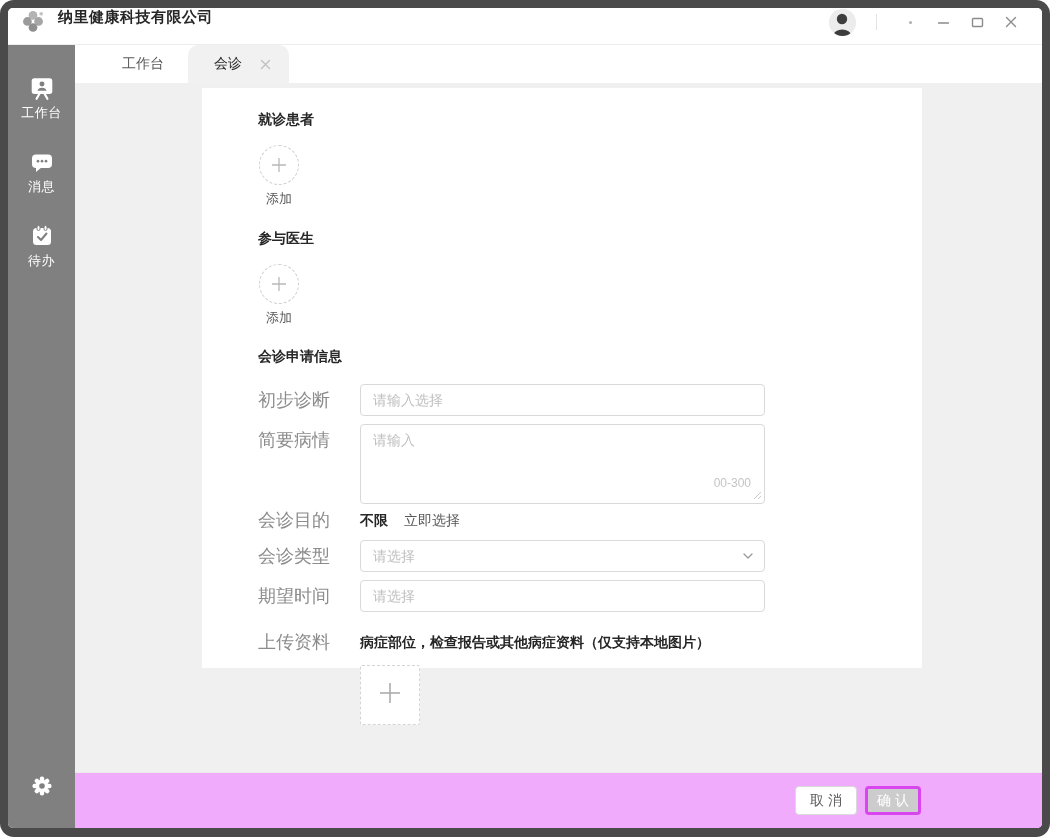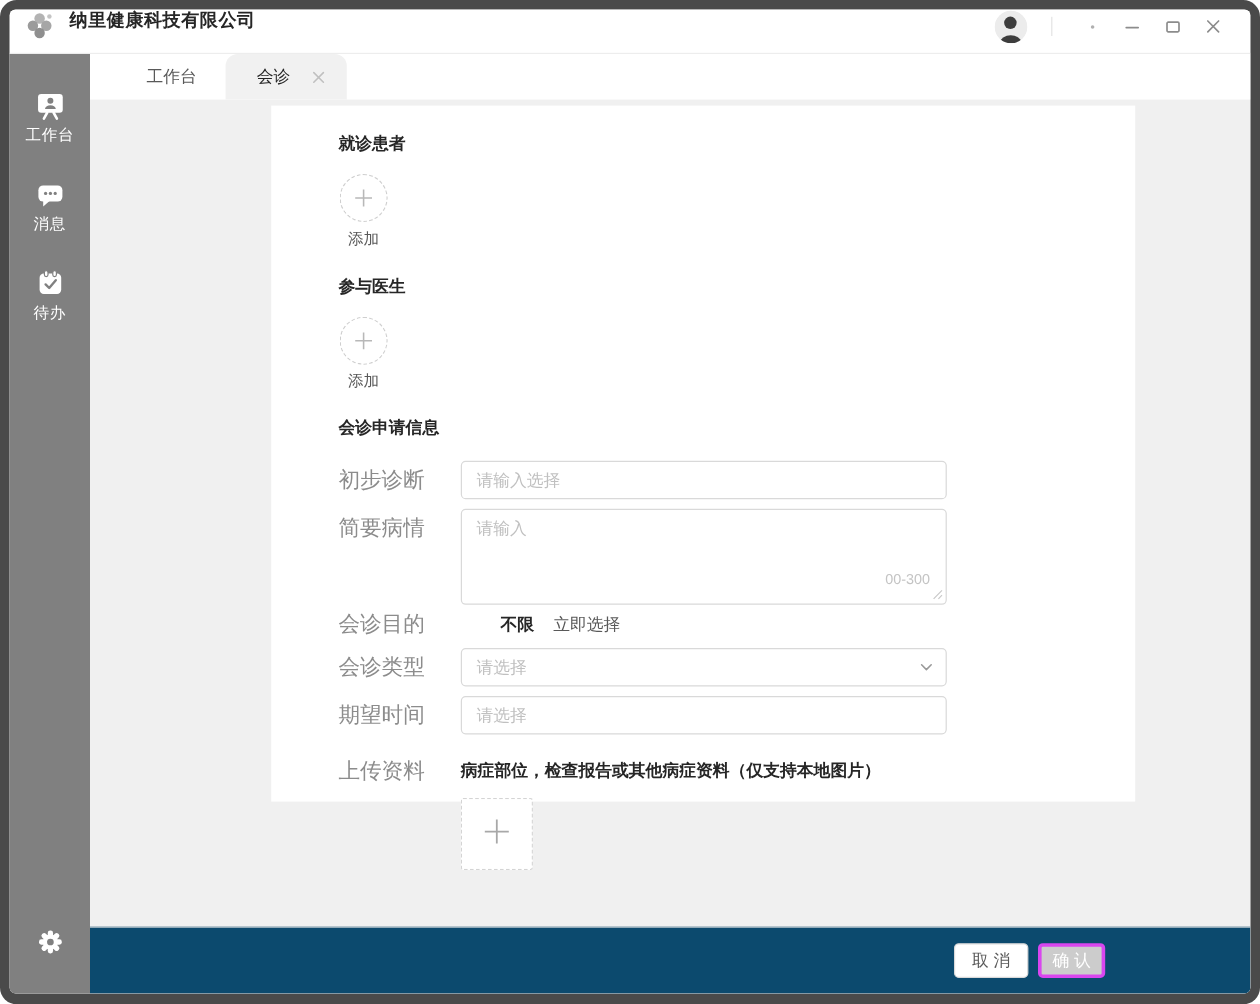--- a/index.html
+++ b/index.html
@@ -40,21 +40,21 @@
   .tabbar { height:38px; flex:0 0 38px; background:#ffffff; display:flex; align-items:stretch;
             padding-left:23px; }
   .tab { display:flex; align-items:center; justify-content:center; font-size:14px; color:#595959;
          padding:0 24px; cursor:pointer; }
   .tab.active { background:#f1f1f1; border-radius:10px 10px 0 0; color:#262626; padding:0 18px 0 26px;align-items:center; }
   .tab-close { margin-left:18px; display:inline-flex; cursor:pointer; }
 
   
   .content { flex:1; min-height:0; position:relative; }
   .card { position:absolute; left:127px; top:5px; width:720px; height:580px; background:#ffffff;
-          padding:23px 40px 16px 56px;margin-left:24px; }
+          padding:23px 40px 16px 56px; }
 
   .sec-title { font-size:14px; font-weight:bold; color:#262626; }
   .add-widget { margin-top:16px; width:42px; display:flex; flex-direction:column; align-items:center;
                 cursor:pointer; }
   .add-circle { width:40px; height:40px; border:1px dashed #cfcfcf; border-radius:50%;
                 display:flex; align-items:center; justify-content:center; background:#fff; }
   .add-label { font-size:13px; color:#595959; margin-top:5px; }
   .gap-a { height:22px; } .gap-b { height:21px; } .gap-c { height:18px; }
 
   .form-row { display:flex; margin-bottom:8px; }
@@ -66,36 +66,36 @@
                 font-family:"Liberation Sans","DejaVu Sans",sans-serif; }
   .text-input::placeholder, textarea::placeholder { color:#c0c0c0; }
 
   .textarea-wrap { position:relative; width:405px; }
   .textarea-wrap textarea { width:405px; height:80px; border:1px solid #d9d9d9; border-radius:4px;
             padding:7px 12px; font-size:14px; color:#262626; resize:none; outline:none;
             font-family:"Liberation Sans","DejaVu Sans",sans-serif; display:block; }
   .counter { position:absolute; right:14px; bottom:14px; font-size:12px; color:#c4c4c4; }
   .resize-handle { position:absolute; right:3px; bottom:4px; cursor:nwse-resize; display:inline-flex; }
 
-  .purpose-row { margin-top:6px; margin-bottom:10px;gap:33px; }
+  .purpose-row { margin-top:6px; margin-bottom:10px; }
   .purpose-row .flabel { padding-top:0; }
   .options { display:flex; align-items:center; gap:16px; }
   .option { font-size:14px; color:#595959; cursor:pointer; }
   .option.selected { color:#262626; font-weight:bold; }
 
   .select-wrap { position:relative; width:405px; cursor:pointer; }
   .select-chevron { position:absolute; right:11px; top:10px; pointer-events:none; display:inline-flex; }
 
   .upload-row { margin-top:14px; }
   .upload-desc { font-size:14px; font-weight:bold; color:#262626; padding-top:8px; line-height:16px; }
   .upload-box { margin-top:15px; width:60px; height:60px; border:1px dashed #d4d4d4; border-radius:2px;
                 display:flex; align-items:center; justify-content:center; cursor:pointer; background:#fff; }
 
   
-  .footer { height:56px; flex:0 0 56px; background:#0c4a6e; border-top:1px solid #eaeaea;
+  .footer { height:56px; flex:0 0 56px; background:#f0abfc; border-top:1px solid #eaeaea;
             display:flex; align-items:center; justify-content:flex-end; padding-right:121px; gap:8px; }
   .btn { height:29px; border-radius:4px; font-size:14px; cursor:pointer;
          font-family:"Liberation Sans","DejaVu Sans",sans-serif; }
   .btn.cancel { width:62px; background:#ffffff; border:1px solid #d9d9d9; color:#595959; }
   .btn.confirm { width:56px; background:#cccccc; border:3px solid #d946ef; color:#ffffff; }
 </style>
 </head>
 <body>
 
 <div class="window">

